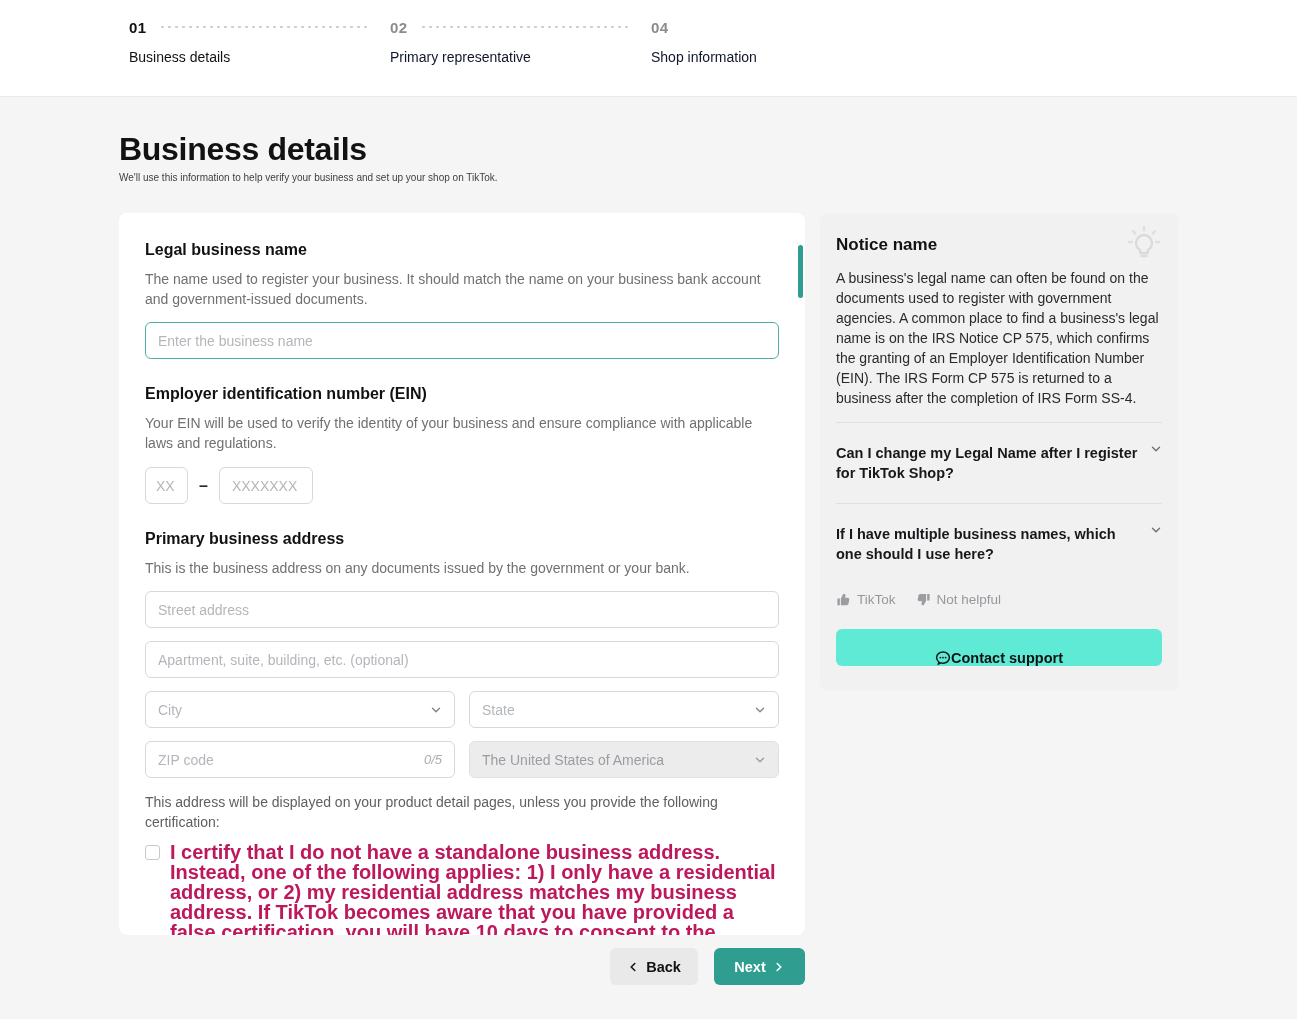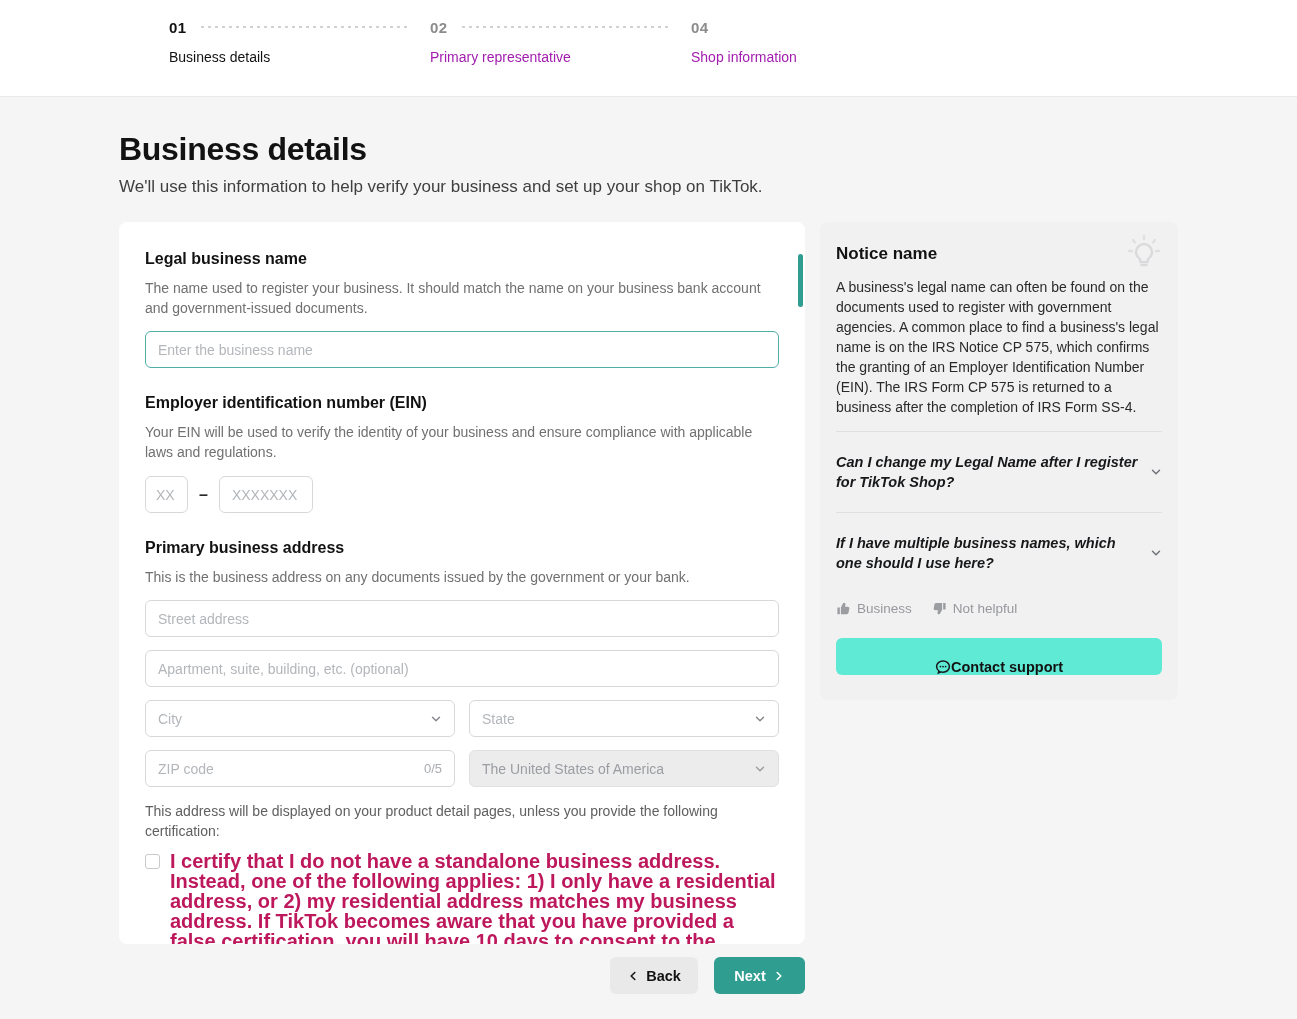--- a/index.html
+++ b/index.html
@@ -4,33 +4,33 @@
 <style>
   * { box-sizing: border-box; margin: 0; padding: 0; }
   html,body { width:1297px; height:1019px; }
   body {
     font-family: "Liberation Sans", "DejaVu Sans", sans-serif;
     background:#f5f5f6; color:#121212; overflow:hidden;
     -webkit-font-smoothing:antialiased;
   }
   
   .topbar { background:#fff; height:97px; border-bottom:1px solid #e9e9e9; padding:16px 0 0 129px; }
-  .steps { display:grid; grid-template-columns:repeat(4,261px);margin-left:40px; }
+  .steps { display:grid; grid-template-columns:repeat(4,261px); }
   .step-top { display:flex; align-items:center; height:22px; }
   .step-num { font-size:15px; font-weight:700; color:#8c8c8c; letter-spacing:.5px; }
   .step.active .step-num { color:#121212; }
   .step-dots { flex:1; height:2px; margin:0 22px 0 12px;
     background-image:radial-gradient(circle, #cfcfcf 1.1px, transparent 1.3px);
     background-size:7px 2px; background-repeat:repeat-x; background-position:0 0; }
-  .step-label { margin-top:9px; font-size:14px; color:#a21caf; line-height:20px; max-width:160px; }
+  .step-label { margin-top:9px; font-size:14px; color:#0f172a; line-height:20px; max-width:160px; }
   .step.active .step-label { color:#121212; }
   
   .content { padding:33px 119px 0 119px; }
   h1.page-title { font-size:32px; font-weight:800; letter-spacing:-.3px; line-height:38px; }
-  .page-subtitle { margin-top:9px; font-size:17px; color:#3f3f3f; line-height:20px; }
+  .page-subtitle { font-size:10px; color:#3f3f3f; line-height:20px; }
   .columns { display:flex; gap:15px; margin-top:25px; align-items:flex-start; }
   
   .card { position:relative; width:686px; height:722px; background:#fff; border-radius:8px; padding:26px; overflow:hidden; }
   .card-scrollthumb { position:absolute; top:32px; right:2px; width:5px; height:53px; border-radius:3px; background:var(--accent,#2f9d90); }
   .field-label { font-size:16px; font-weight:700; line-height:22px; }
   .field-desc { margin-top:8px; font-size:14px; color:#707070; line-height:20px; }
   .sect { margin-bottom:24px; }
   .txt-input { display:block; width:634px; height:37px; border:1px solid #d8d8d8; border-radius:6px;
     padding:0 12px; font-size:14px; color:#121212; background:#fff; outline:none;
     font-family:"Liberation Sans","DejaVu Sans",sans-serif; margin-top:13px; }
@@ -39,35 +39,35 @@
   .ein-row { display:flex; align-items:center; gap:11px; margin-top:14px; }
   .ein-prefix { width:43px; margin-top:0; padding:0 10px; }
   .ein-suffix { width:94px; margin-top:0; }
   .ein-dash { font-size:16px; font-weight:700; color:#2a2a2a; }
   .addr-grid { display:flex; flex-wrap:wrap; gap:13px 14px; margin-top:13px; width:634px; }
   .select-like, .zip-like {
     display:flex; align-items:center; height:37px; border:1px solid #d8d8d8; border-radius:6px;
     padding:0 12px; font-size:14px; background:#fff; width:310px; cursor:pointer;
   }
   .select-placeholder { flex:1; color:#b3b6ba; }
-  .zip-counter { color:#a9acb0; font-size:13px; }
+  .zip-counter { color:#a9acb0; font-size:13px;font-style:italic; }
   .select-like.disabled { background:#ececed; border-color:#e0e0e0; cursor:default; }
   .select-like.disabled .select-placeholder { color:#9a9da1; }
   .chev { flex:none; width:12px; height:12px; }
   .addr-note { margin-top:14px; font-size:14px; color:#606060; line-height:20px; width:620px; }
   .cert-row { display:flex; gap:10px; margin-top:10px; width:634px; }
   .checkbox { flex:none; width:15px; height:15px; border:1px solid #c9c9c9; border-radius:3px; background:#fff; margin-top:3px; cursor:pointer; }
   .cert-text { font-size:20px; color:#be185d; line-height:20px;font-weight:bold; }
   
   .help-panel { position:relative; width:358px; height:478px; background:#f1f1f2; border-radius:8px; padding:22px 16px 16px 16px; }
   .help-title { font-size:17px; font-weight:700; }
   .bulb { position:absolute; top:10px; right:12px; opacity:.85; }
   .help-body { margin-top:13px; font-size:14px; line-height:20px; color:#2a2a2a; }
   .help-divider { height:1px; background:#e0e0e1; margin:14px 0; }
-  .faq-item { display:flex; align-items:center; gap:10px; padding:6px 0; cursor:pointer;font-style:italic; }
+  .faq-item { display:flex; align-items:flex-start; gap:10px; padding:6px 0; cursor:pointer; }
   .faq-q { flex:1; font-size:14.5px; font-weight:700; line-height:20px; color:#17181a; }
   .feedback-row { display:flex; align-items:center; gap:20px; margin-top:22px; }
   .feedback-btn { display:flex; align-items:center; gap:6px; font-size:13.5px; color:#96989c; cursor:pointer; }
   .contact-btn { margin-top:22px; width:326px; height:37px; border:none; border-radius:6px; background:#5eead4;
     display:flex; align-items:flex-end; justify-content:center; font-size:14.5px; font-weight:700;
     color:#121212; cursor:pointer; font-family:"Liberation Sans","DejaVu Sans",sans-serif; }
   
   .footer-row { width:686px; display:flex; justify-content:flex-end; gap:16px; margin-top:13px; }
   .btn { height:37px; border:none; border-radius:6px; display:flex; align-items:center; justify-content:center;
     gap:7px; font-size:14.5px; font-weight:700; cursor:pointer; font-family:"Liberation Sans","DejaVu Sans",sans-serif; }
@@ -185,21 +185,21 @@
         <span class="faq-q">If I have multiple business names, which one should I use here?</span>
         <svg class="chev" viewBox="0 0 12 12" fill="none">
             <path d="M2.5 4.2 6 7.8l3.5-3.6" stroke="#6f7276" stroke-width="1.4" stroke-linecap="round" stroke-linejoin="round"></path>
           </svg>
       </div>
       <div class="feedback-row">
         <span class="feedback-btn">
           <svg width="15" height="15" viewBox="0 0 16 16" fill="#9b9da1">
               <path d="M1.5 7h2.6v7H1.5zM5.2 14h6.3c.9 0 1.6-.6 1.8-1.5l.9-4.3c.2-1-.6-2-1.7-2H9.6l.5-2.6c.2-.9-.5-1.8-1.4-1.8-.5 0-1 .3-1.2.7L5.2 6.8z"></path>
             </svg>
-          <span>Business</span>
+          <span>TikTok</span>
         </span>
         <span class="feedback-btn">
           <svg width="15" height="15" viewBox="0 0 16 16" fill="#9b9da1" style="transform:rotate(180deg)">
               <path d="M1.5 7h2.6v7H1.5zM5.2 14h6.3c.9 0 1.6-.6 1.8-1.5l.9-4.3c.2-1-.6-2-1.7-2H9.6l.5-2.6c.2-.9-.5-1.8-1.4-1.8-.5 0-1 .3-1.2.7L5.2 6.8z"></path>
             </svg>
           <span>Not helpful</span>
         </span>
       </div>
       <button class="contact-btn">
         <svg width="16" height="16" viewBox="0 0 16 16" fill="none">

